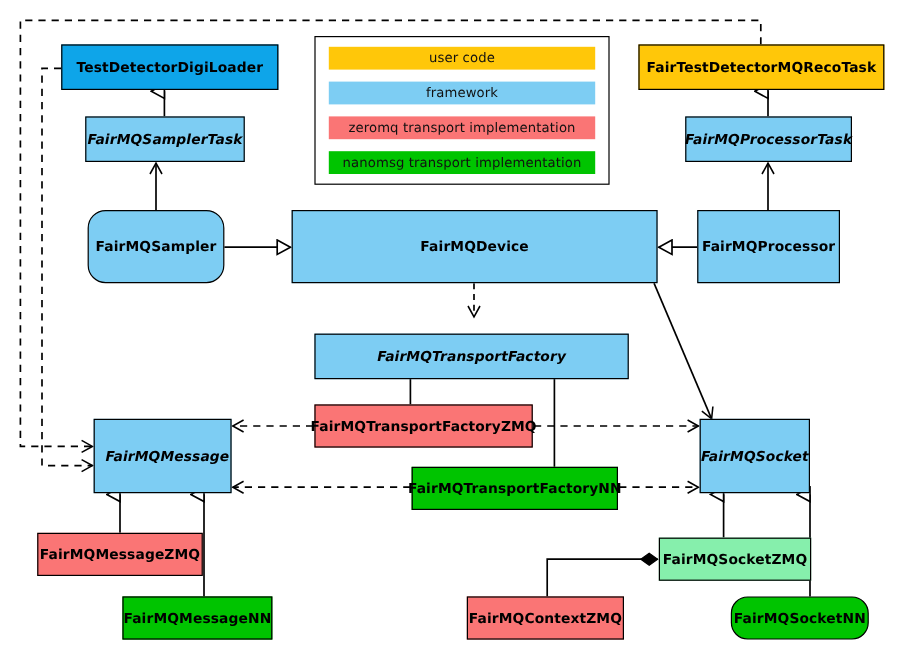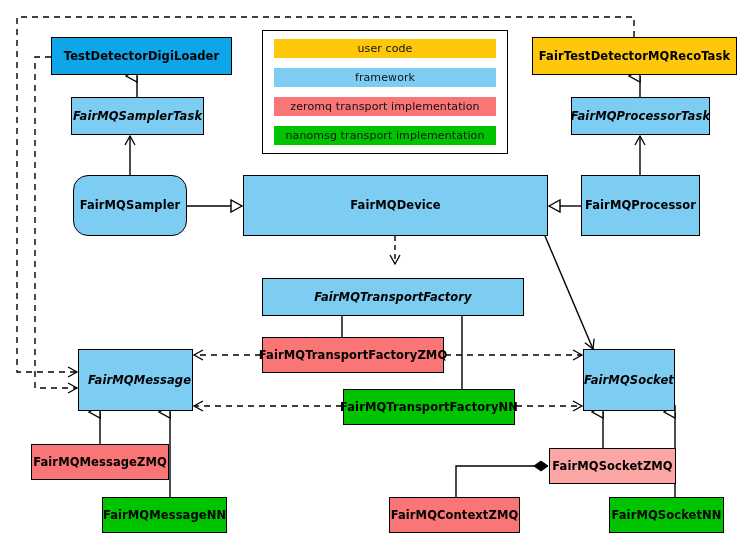--- a/index.html
+++ b/index.html
@@ -169,19 +169,19 @@
   <div class="node" style="left:343px; top:389px; width:172px; height:36px; background:#00C400;">FairMQTransportFactoryNN</div>
 
   <div class="node abstract" style="left:78px; top:349px; width:115px; height:62px; background:#7DCDF3;padding-left:12px;">FairMQMessage</div>
 
   <div class="node abstract" style="left:583px; top:349px; width:92px; height:62px; background:#7DCDF3;">FairMQSocket</div>
 
   <div class="node" style="left:31px; top:444px; width:138px; height:36px; background:#FA7575;">FairMQMessageZMQ</div>
 
   <div class="node" style="left:102px; top:497px; width:125px; height:36px; background:#00C400;">FairMQMessageNN</div>
 
-  <div class="node" style="left:549px; top:448px; width:127px; height:36px; background:#fca5a5;">FairMQSocketZMQ</div>
+  <div class="node" style="left:549px; top:448px; width:127px; height:36px; background:#86efac;">FairMQSocketZMQ</div>
 
   <div class="node" style="left:389px; top:497px; width:131px; height:36px; background:#FA7575;">FairMQContextZMQ</div>
 
-  <div class="node" style="left:609px; top:497px; width:115px; height:36px; background:#00C400;">FairMQSocketNN</div>
+  <div class="node" style="left:609px; top:497px; width:115px; height:36px; background:#00C400;border-radius:14px;">FairMQSocketNN</div>
 
 </div>
 
 </body></html>

